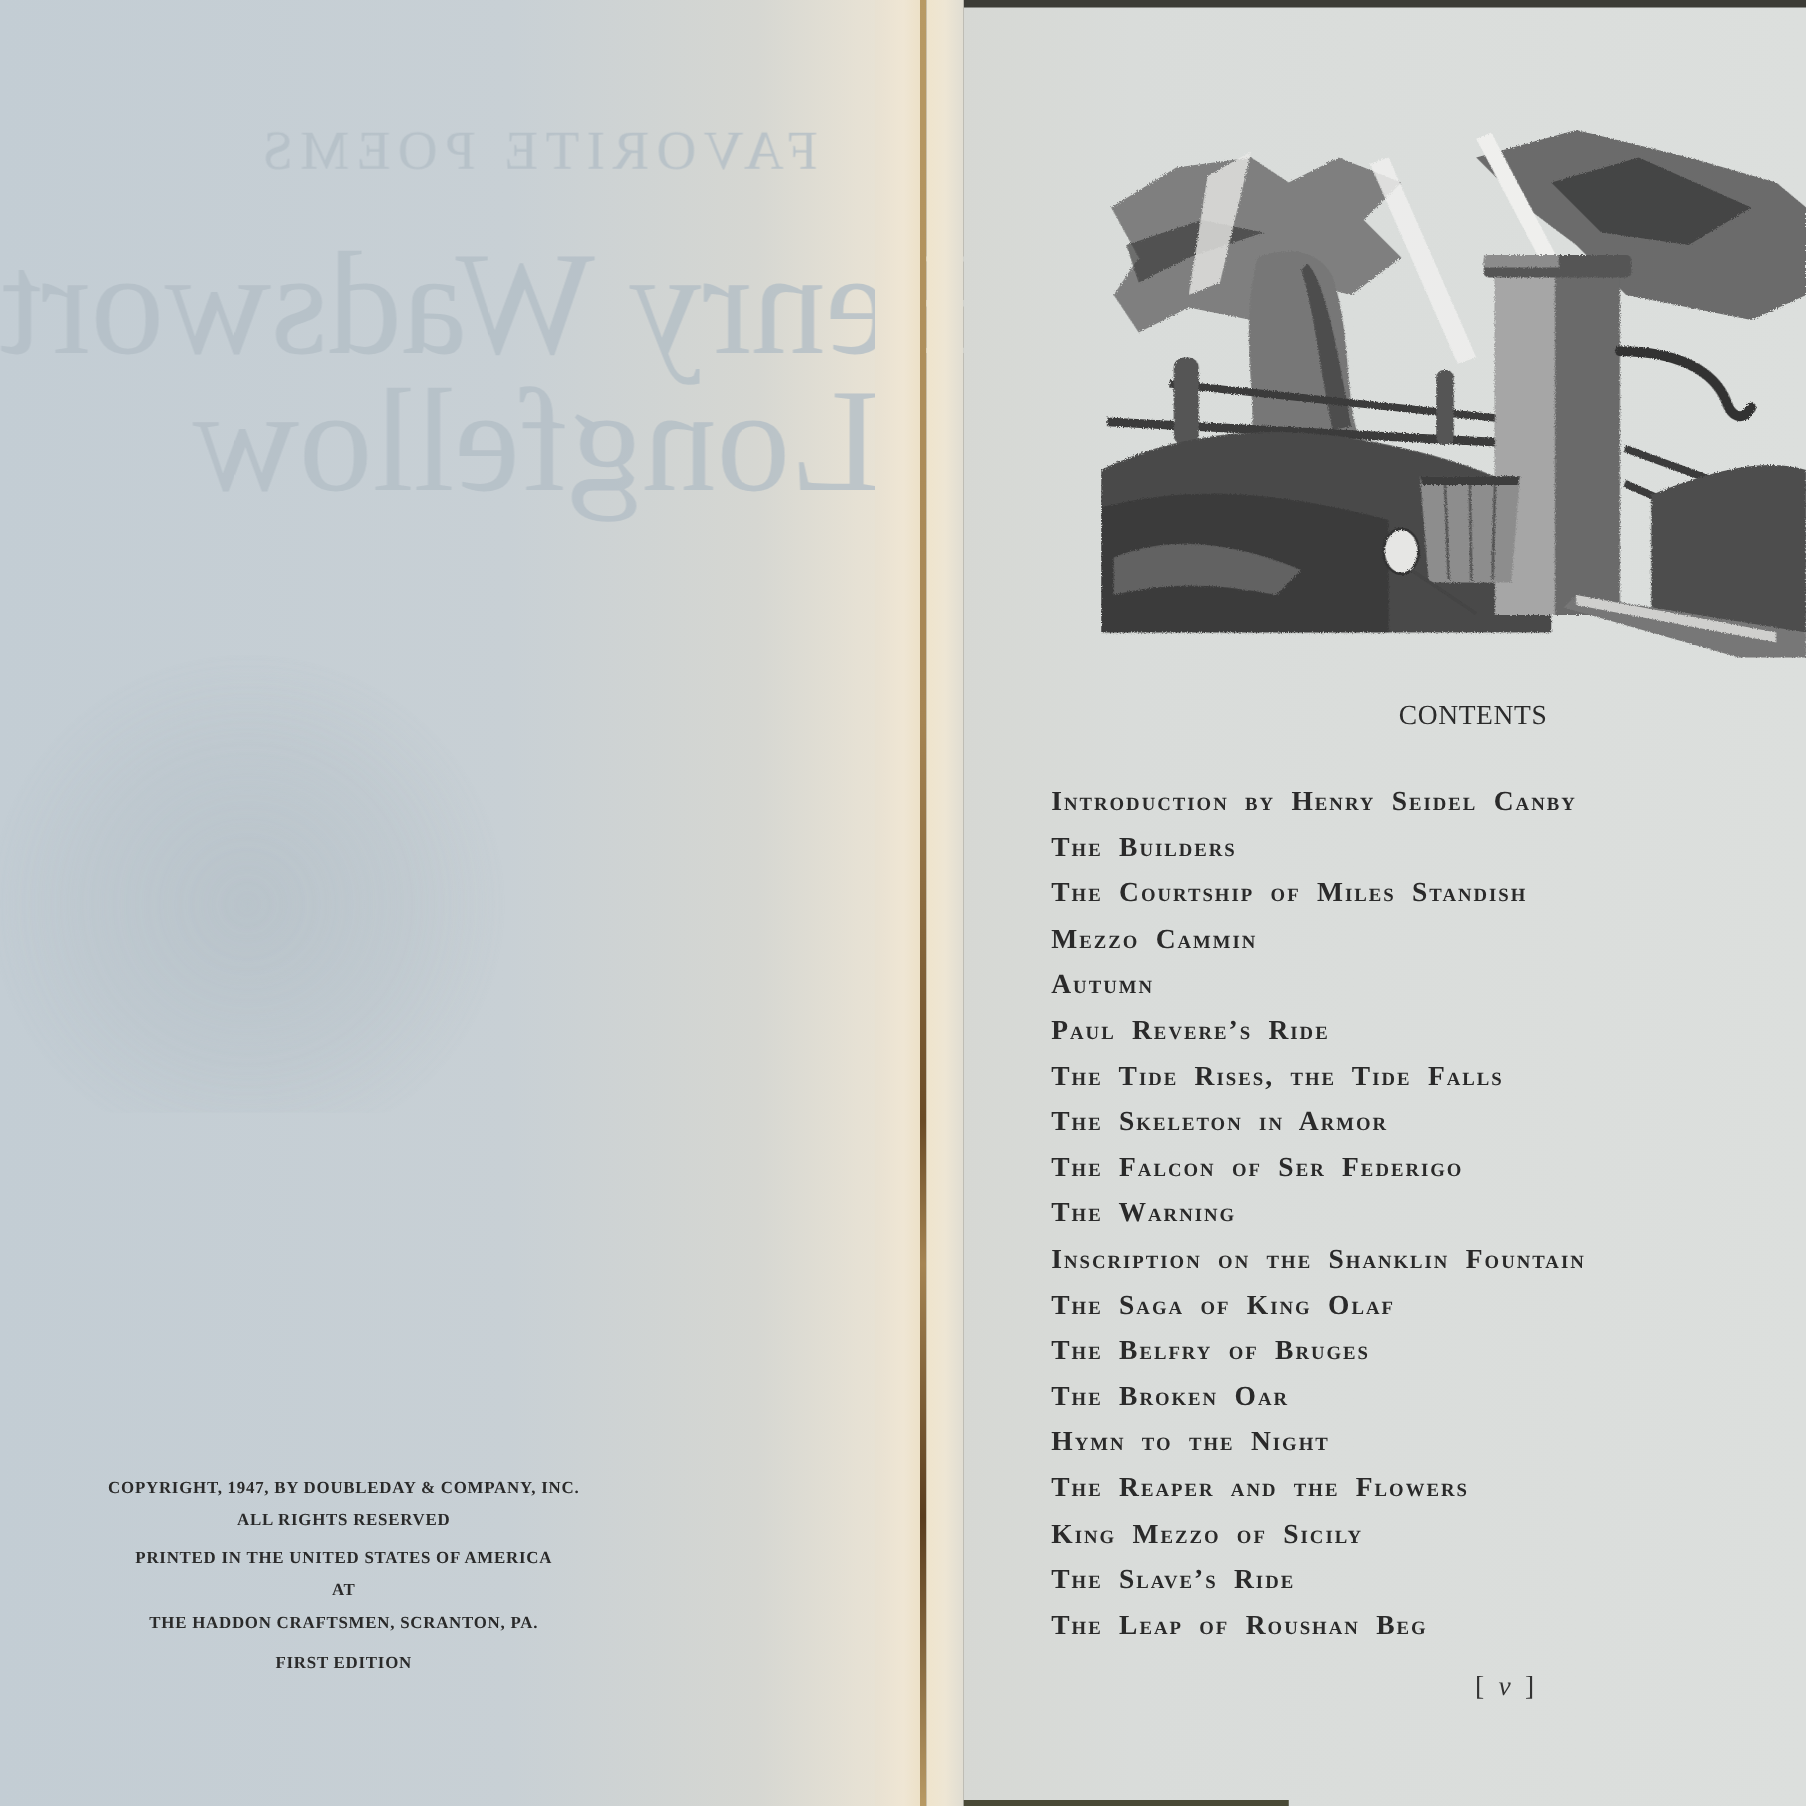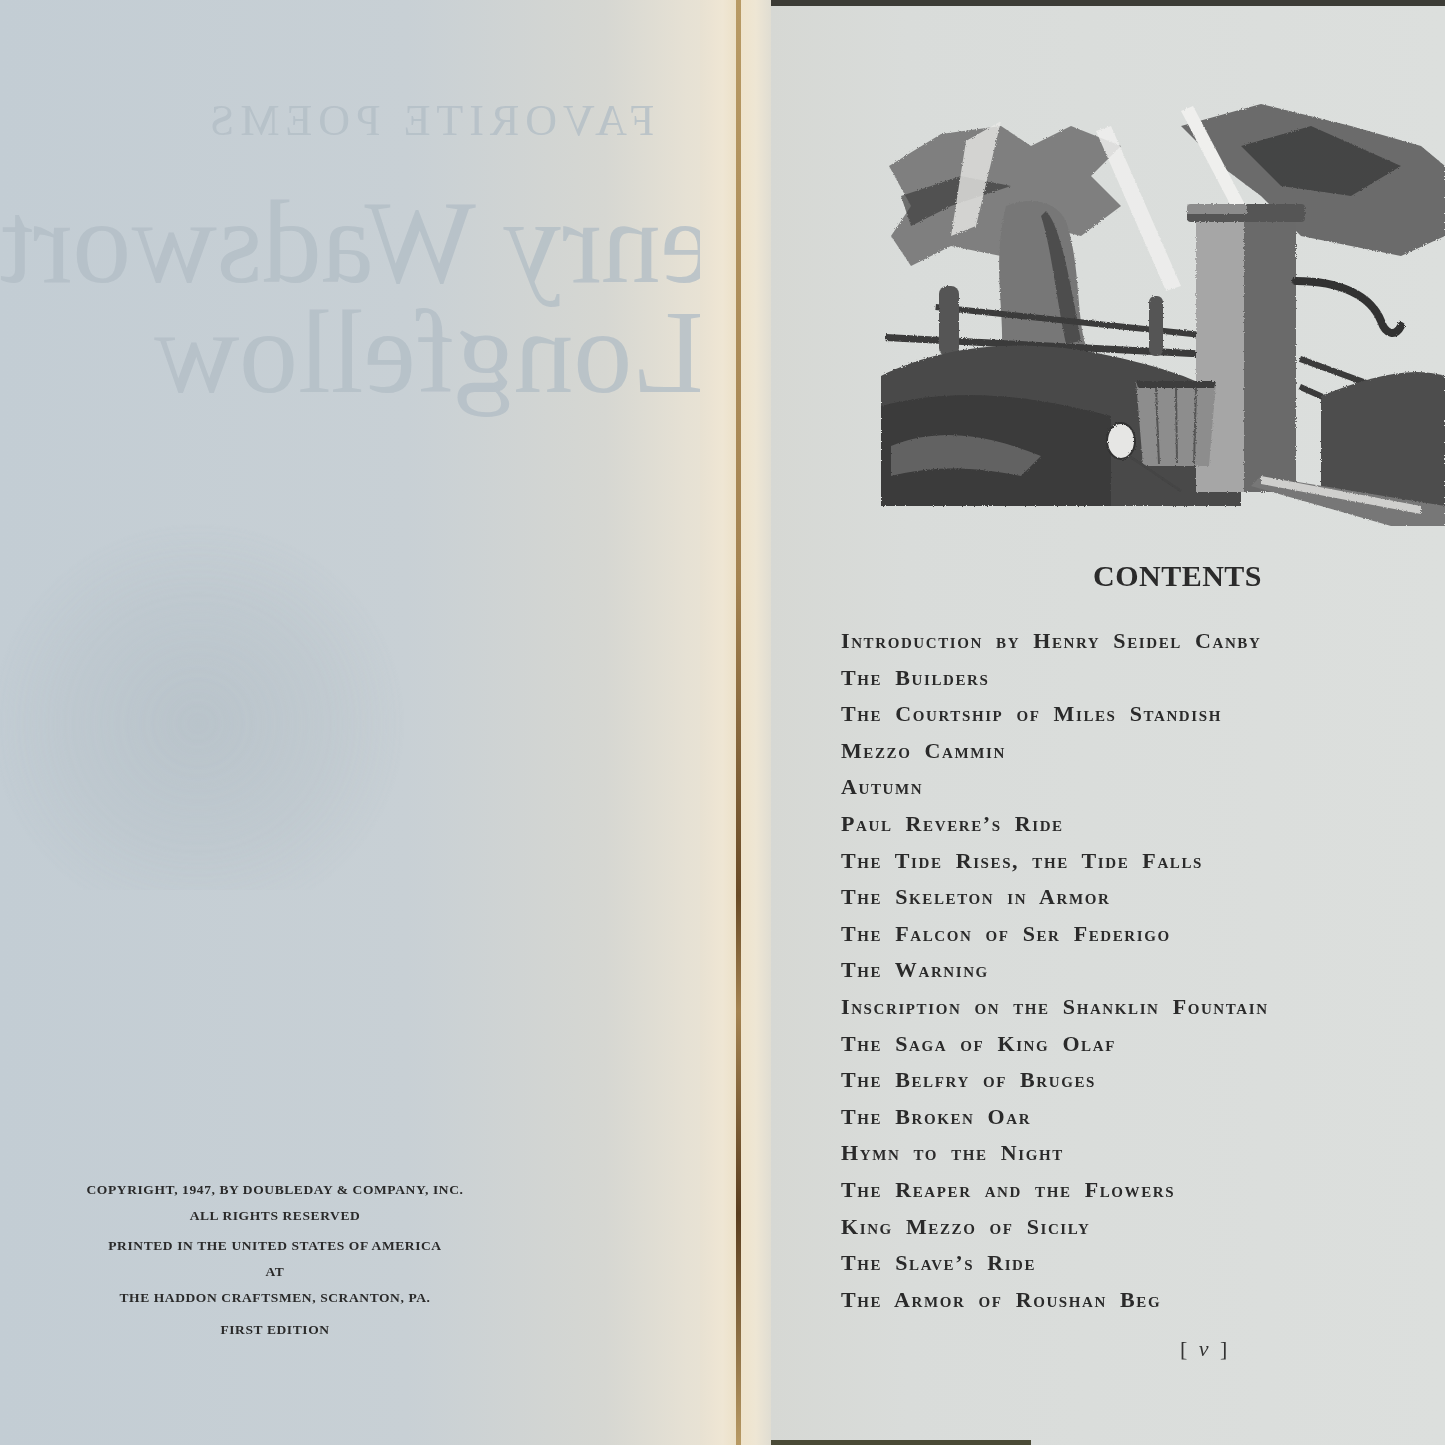--- a/index.html
+++ b/index.html
@@ -54,23 +54,22 @@
 
   
   .page-right {
     position: absolute; left: 771px; top: 6px; width: 674px; height: 1439px;
     background: linear-gradient(90deg, #d6d8d4 0%, #d9dcda 20%, #dcdfdd 100%);
   }
   .illustration {
     position: absolute; left: 110px; top: 80px; width: 564px; height: 440px;
   }
   .contents-title {
-    position: absolute; left: 322px; top: 553px; font-size: 30px; color: #2b2b2b;
+    position: absolute; left: 348px; top: 553px; font-size: 22px; color: #2b2b2b;
     letter-spacing: 0.5px;
-    font-weight: bold;
   }
   .toc {
     position: absolute; left: 70px; top: 617px; margin: 0; padding: 0; list-style: none;
   }
   .toc li {
     height: 36.6px; line-height: 36px;
     font-variant: small-caps; font-weight: bold; color: #2a2a2a;
     font-size: 22px; letter-spacing: 1.6px; word-spacing: 6px;
     white-space: nowrap;
   }
@@ -184,21 +183,21 @@
       <li>The Falcon of Ser Federigo</li>
       <li>The Warning</li>
       <li>Inscription on the Shanklin Fountain</li>
       <li>The Saga of King Olaf</li>
       <li>The Belfry of Bruges</li>
       <li>The Broken Oar</li>
       <li>Hymn to the Night</li>
       <li>The Reaper and the Flowers</li>
       <li>King Mezzo of Sicily</li>
       <li>The Slave’s Ride</li>
-      <li>The Armor of Roushan Beg</li>
+      <li>The Leap of Roushan Beg</li>
     </ul>
 
     <div class="folio">
       <span>[</span>
       <em>v</em>
       <span>]</span>
     </div>
   </div>
 
   <div class="bottombar"></div>

